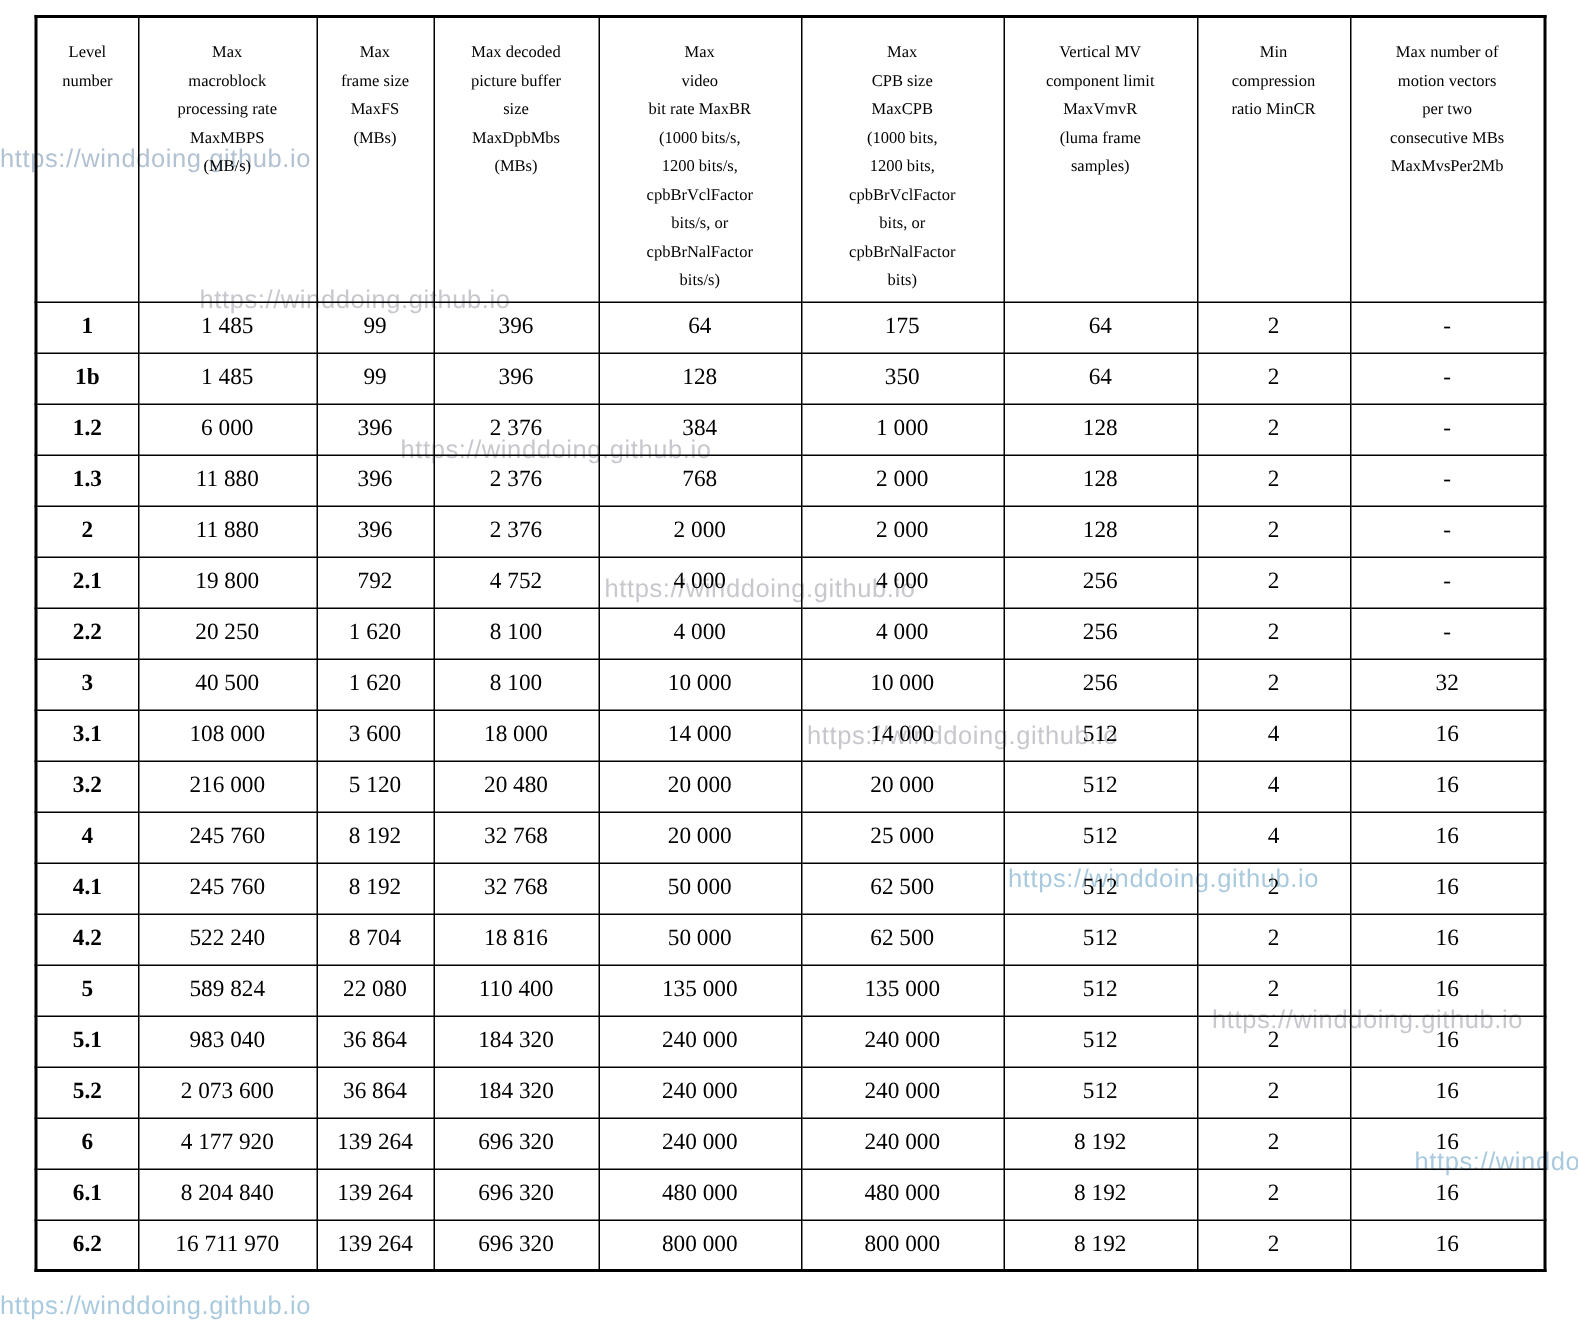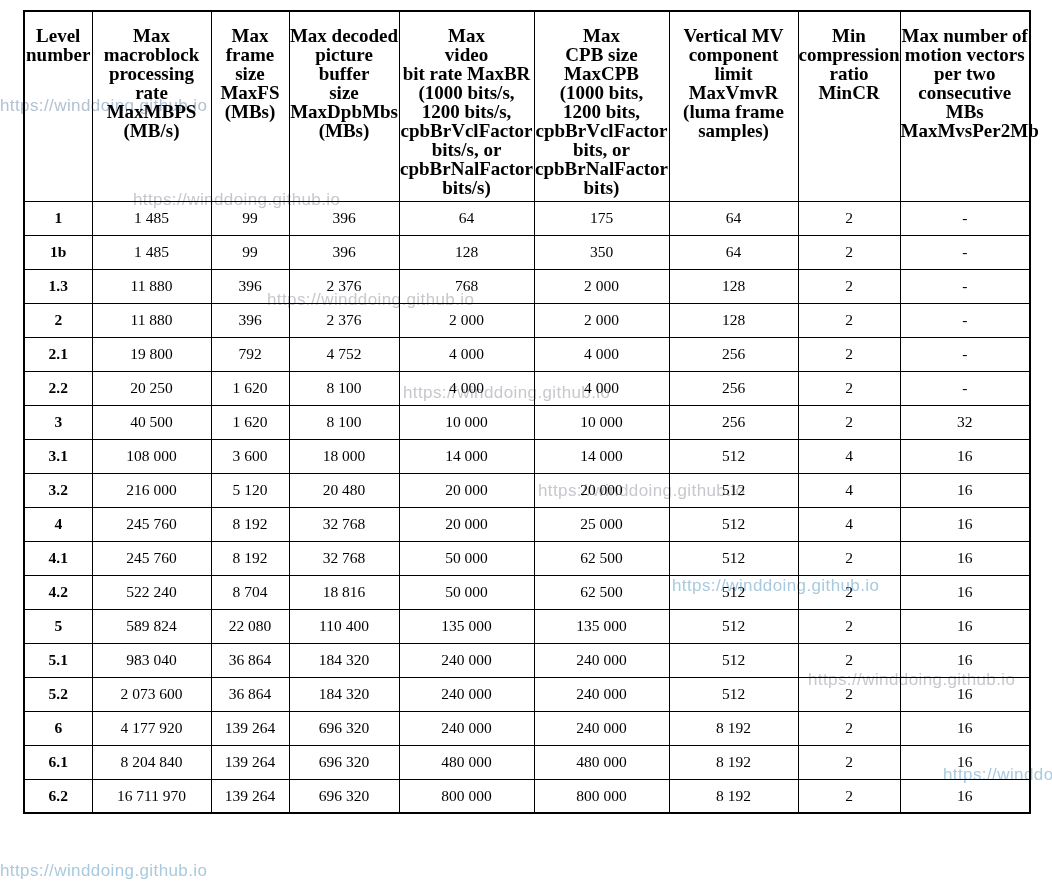--- a/index.html
+++ b/index.html
@@ -31,22 +31,22 @@
   .levels th, .levels td {
     border: 1px solid #000;
     text-align: center;
     color: #000;
     background: transparent;
   }
   .levels thead th {
     height: 190px;
     vertical-align: top;
     padding-top: 14px;
-    font-weight: bold;
-    font-size: 19px;
+    font-weight: normal;
+    font-size: 11px;
     line-height: 19px;
     white-space: pre-line;
   }
   .levels tbody td {
     height: 34px;
     vertical-align: middle;
     font-size: 15.5px;
     line-height: 16px;
   }
   .levels tbody td.level-cell { font-weight: bold; }
@@ -148,20 +148,31 @@
       <td>1 485</td>
       <td>99</td>
       <td>396</td>
       <td>128</td>
       <td>350</td>
       <td>64</td>
       <td>2</td>
       <td>-</td>
     </tr>
         <tr>
+      <td class="level-cell">1.2</td>
+      <td>6 000</td>
+      <td>396</td>
+      <td>2 376</td>
+      <td>384</td>
+      <td>1 000</td>
+      <td>128</td>
+      <td>2</td>
+      <td>-</td>
+    </tr>
+        <tr>
       <td class="level-cell">1.3</td>
       <td>11 880</td>
       <td>396</td>
       <td>2 376</td>
       <td>768</td>
       <td>2 000</td>
       <td>128</td>
       <td>2</td>
       <td>-</td>
     </tr>

